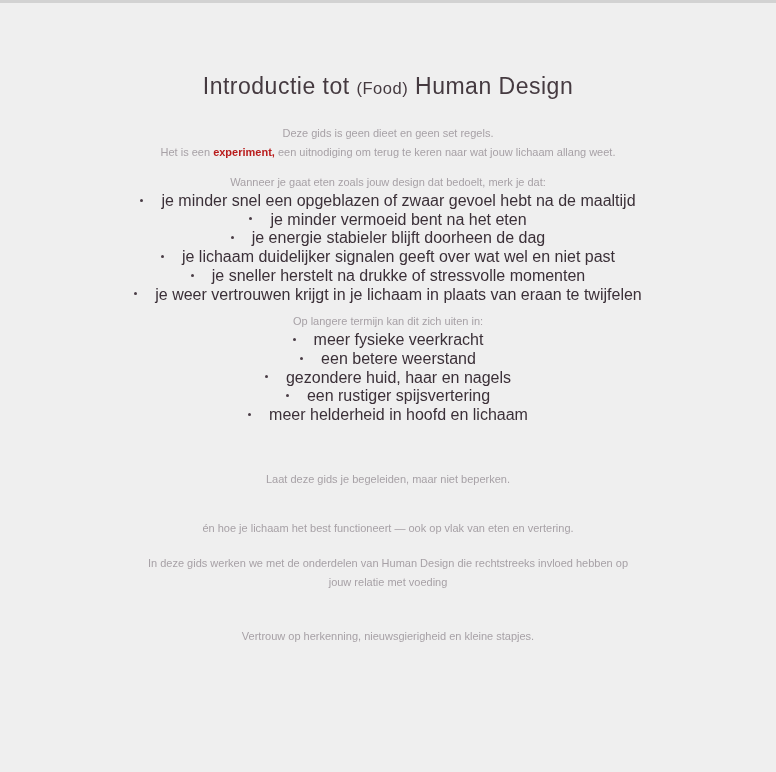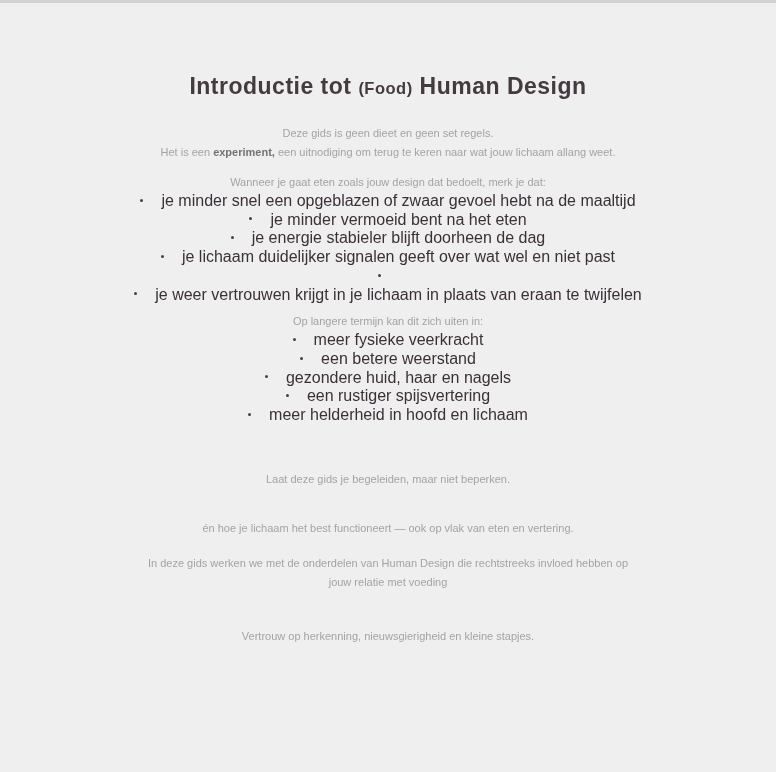--- a/index.html
+++ b/index.html
@@ -20,39 +20,39 @@
   }
   .page {
     width: 740px;
     margin: 0 auto;
     text-align: center;
     color: #a7a1a6;
   }
   .page-title {
     margin: 70px 0 24px 0;
     font-size: 23px;
-    font-weight: 700;
+    font-weight: 400;
     letter-spacing: 0.5px;
     color: #453a40;
   }
   .page-title .small-part {
     font-size: 16.5px;
   }
   p, .para {
     margin: 0 0 11px 0;
     font-size: 11px;
     line-height: 19px;
     color: #a7a1a6;
   }
   .para-wide {
     margin-bottom: 16px;
   }
   .bold-dark {
     font-weight: 700;
-    color: #737373;
+    color: #b91c1c;
   }
   ul.center-list {
     list-style: none;
     margin: 0 0 8px 0;
     padding: 0;
   }
   ul.center-list li {
     font-size: 16px;
     line-height: 18.7px;
     color: #3b3038;
@@ -85,21 +85,21 @@
 
   <p class="para"><span>Deze gids is geen dieet en geen set regels.</span><br>
   <span>Het is een </span><span class="bold-dark">experiment,</span><span> een uitnodiging om terug te keren naar wat jouw lichaam allang weet.</span></p>
 
   <p class="para list-heading">Wanneer je gaat eten zoals jouw design dat bedoelt, merk je dat:</p>
   <ul class="center-list">
     <li><span class="bullet-dot"></span><span>je minder snel een opgeblazen of zwaar gevoel hebt na de maaltijd</span></li>
     <li><span class="bullet-dot"></span><span>je minder vermoeid bent na het eten</span></li>
     <li><span class="bullet-dot"></span><span>je energie stabieler blijft doorheen de dag</span></li>
     <li><span class="bullet-dot"></span><span>je lichaam duidelijker signalen geeft over wat wel en niet past</span></li>
-    <li><span class="bullet-dot"></span></li>
+    <li><span class="bullet-dot"></span><span>je sneller herstelt na drukke of stressvolle momenten</span></li>
     <li><span class="bullet-dot"></span><span>je weer vertrouwen krijgt in je lichaam in plaats van eraan te twijfelen</span></li>
   </ul>
 
   <p class="para list-heading">Op langere termijn kan dit zich uiten in:</p>
   <ul class="center-list">
     <li><span class="bullet-dot"></span><span>meer fysieke veerkracht</span></li>
     <li><span class="bullet-dot"></span><span>een betere weerstand</span></li>
     <li><span class="bullet-dot"></span><span>gezondere huid, haar en nagels</span></li>
     <li><span class="bullet-dot"></span><span>een rustiger spijsvertering</span></li>
     <li><span class="bullet-dot"></span><span>meer helderheid in hoofd en lichaam</span></li>

